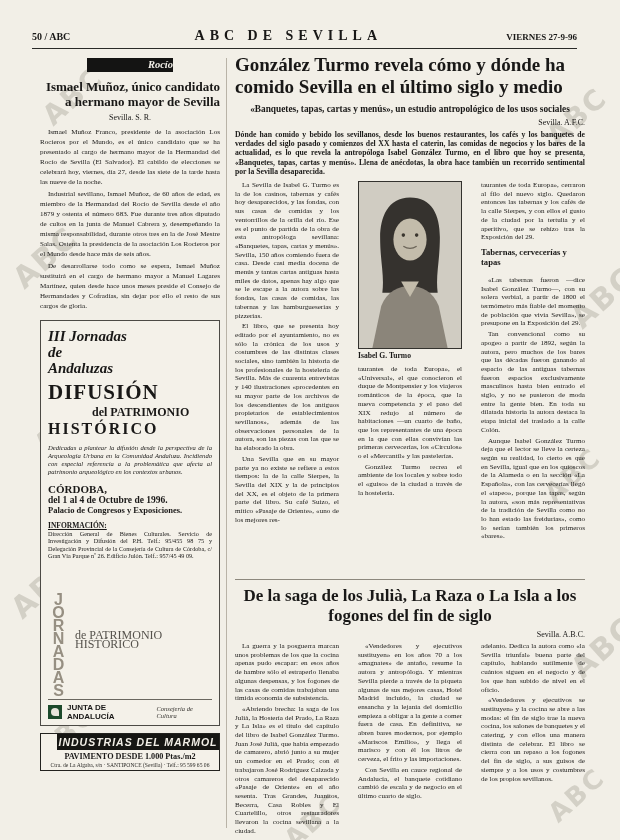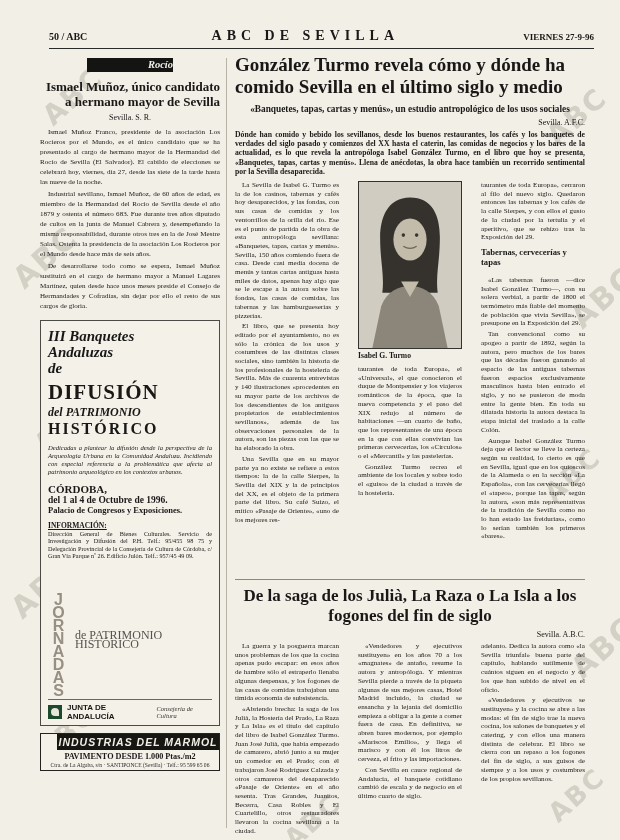--- a/index.html
+++ b/index.html
@@ -2,39 +2,39 @@
 <html><head>
 <meta charset="utf-8">
 <style>
   html,body{margin:0;padding:0;background:#9a958c;}
   .page{position:relative;width:620px;height:840px;margin:0 auto;background:#f2efe7;
         overflow:hidden;font-family:"Liberation Serif","DejaVu Serif",serif;color:#191817;}
   
   .wm{position:absolute;font-family:"DejaVu Sans","Liberation Sans",sans-serif;font-weight:bold;
       color:rgba(125,118,105,.26);transform:rotate(-42deg);letter-spacing:2px;pointer-events:none;}
   
-  .hdr{position:absolute;top:28px;left:49px;width:545px;display:flex;justify-content:space-between;
+  .hdr{position:absolute;top:28px;left:32px;width:545px;display:flex;justify-content:space-between;
        align-items:baseline;border-bottom:1.5px solid #2a2a28;padding-bottom:4px;}
   .hdr .folio{font-size:10px;font-weight:bold;}
   .hdr .masthead{font-size:14px;font-weight:bold;letter-spacing:5px;}
   .hdr .dateline{font-size:9px;font-weight:bold;}
   .vrule{position:absolute;left:226px;top:58px;width:1px;height:770px;background:#b9b3a7;}
   
   .leftcol{position:absolute;left:40px;top:58px;width:180px;}
   .rocio{width:86px;margin:0 auto 7px;background:#141413;color:#f4f1ea;text-align:right;
          font-style:italic;font-weight:bold;font-size:10.5px;padding:1px 0 2px;}
   .left-head{font-size:13px;line-height:15px;font-weight:bold;margin:0 0 4px;text-align:right;}
   .byline{text-align:center;font-size:8px;margin:0 0 5px;}
   .body-sm p{font-size:7.1px;line-height:10px;text-align:justify;margin:0 0 2px;text-indent:8px;}
   
   .ad{border:1px solid #4c4a45;margin-top:9px;padding:7px 7px 5px;height:392px;position:relative;
       background:#f4f1e9;overflow:hidden;}
   .ad .script{font-style:italic;font-weight:bold;font-size:15px;line-height:16px;}
   .ad .dif1{font-size:21px;font-weight:bold;letter-spacing:1px;margin-top:4px;}
-  .ad .dif2{font-size:12px;font-weight:bold;font-style:italic;}
+  .ad .dif2{font-size:12px;font-weight:bold;margin-left:44px;}
   .ad .dif3{font-size:16px;font-weight:bold;letter-spacing:2px;}
   .ad .desc{font-size:6.6px;line-height:8px;font-style:italic;text-align:justify;margin-top:6px;}
   .ad .place{font-size:11px;font-weight:bold;margin-top:7px;}
   .ad .dates{font-size:9.5px;font-weight:bold;}
   .ad .venue{font-size:8.5px;font-weight:bold;}
   .ad .info-label{font-size:7.5px;font-weight:bold;margin-top:6px;text-decoration:underline;}
   .ad .info-text{font-size:6.2px;line-height:7.4px;text-align:justify;}
   .ad .deco{position:absolute;left:8px;bottom:30px;display:flex;align-items:flex-start;gap:8px;}
   .ad .deco-word{writing-mode:vertical-rl;text-orientation:upright;height:104px;
        font-family:"Liberation Sans",sans-serif;font-size:16px;font-weight:bold;color:#968f82;
@@ -100,23 +100,23 @@
     <div class="rocio">Rocío</div>
     <h2 class="left-head">Ismael Muñoz, único candidato a hermano mayor de Sevilla</h2>
     <div class="byline">Sevilla. S. R.</div>
     <div class="body-sm">
       <p>Ismael Muñoz Franco, presidente de la asociación Los Rocieros por el Mundo, es el único candidato que se ha presentado al cargo de hermano mayor de la Hermandad del Rocío de Sevilla (El Salvador). El cabildo de elecciones se celebrará hoy, viernes, día 27, desde las siete de la tarde hasta las nueve de la noche.</p>
       <p>Industrial sevillano, Ismael Muñoz, de 60 años de edad, es miembro de la Hermandad del Rocío de Sevilla desde el año 1879 y ostenta el número 683. Fue durante tres años diputado de cultos en la junta de Manuel Cabrera y, desempeñando la misma responsabilidad, durante otros tres en la de José Mestre Salas. Ostenta la presidencia de la asociación Los Rocieros por el Mundo desde hace más de seis años.</p>
       <p>De desarrollarse todo como se espera, Ismael Muñoz sustituirá en el cargo de hermano mayor a Manuel Lagares Martínez, quien desde hace unos meses preside el Consejo de Hermandades y Cofradías, sin dejar por ello el resto de sus cargos de gloria.</p>
     </div>
 
     <div class="ad">
-      <div class="script">III Banquetes</div>
+      <div class="script">III Jornadas</div>
+      <div class="script">de</div>
       <div class="script">Andaluzas</div>
-      <div class="script">de</div>
       <div class="dif1">DIFUSIÓN</div>
       <div class="dif2">del PATRIMONIO</div>
       <div class="dif3">HISTÓRICO</div>
       <div class="desc">Dedicadas a plantear la difusión desde la perspectiva de la Arqueología Urbana en la Comunidad Andaluza. Incidiendo con especial referencia a la problemática que afecta al patrimonio arqueológico en los contextos urbanos.</div>
       <div class="place">CÓRDOBA,</div>
       <div class="dates">del 1 al 4 de Octubre de 1996.</div>
       <div class="venue">Palacio de Congresos y Exposiciones.</div>
       <div class="info-label">INFORMACIÓN:</div>
       <div class="info-text">Dirección General de Bienes Culturales. Servicio de Investigación y Difusión del P.H. Telf.: 95/455 98 75 y Delegación Provincial de la Consejería de Cultura de Córdoba, c/ Gran Vía Parque nº 26. Edificio Julón. Telf.: 957/45 49 09.</div>
       <div class="deco">

